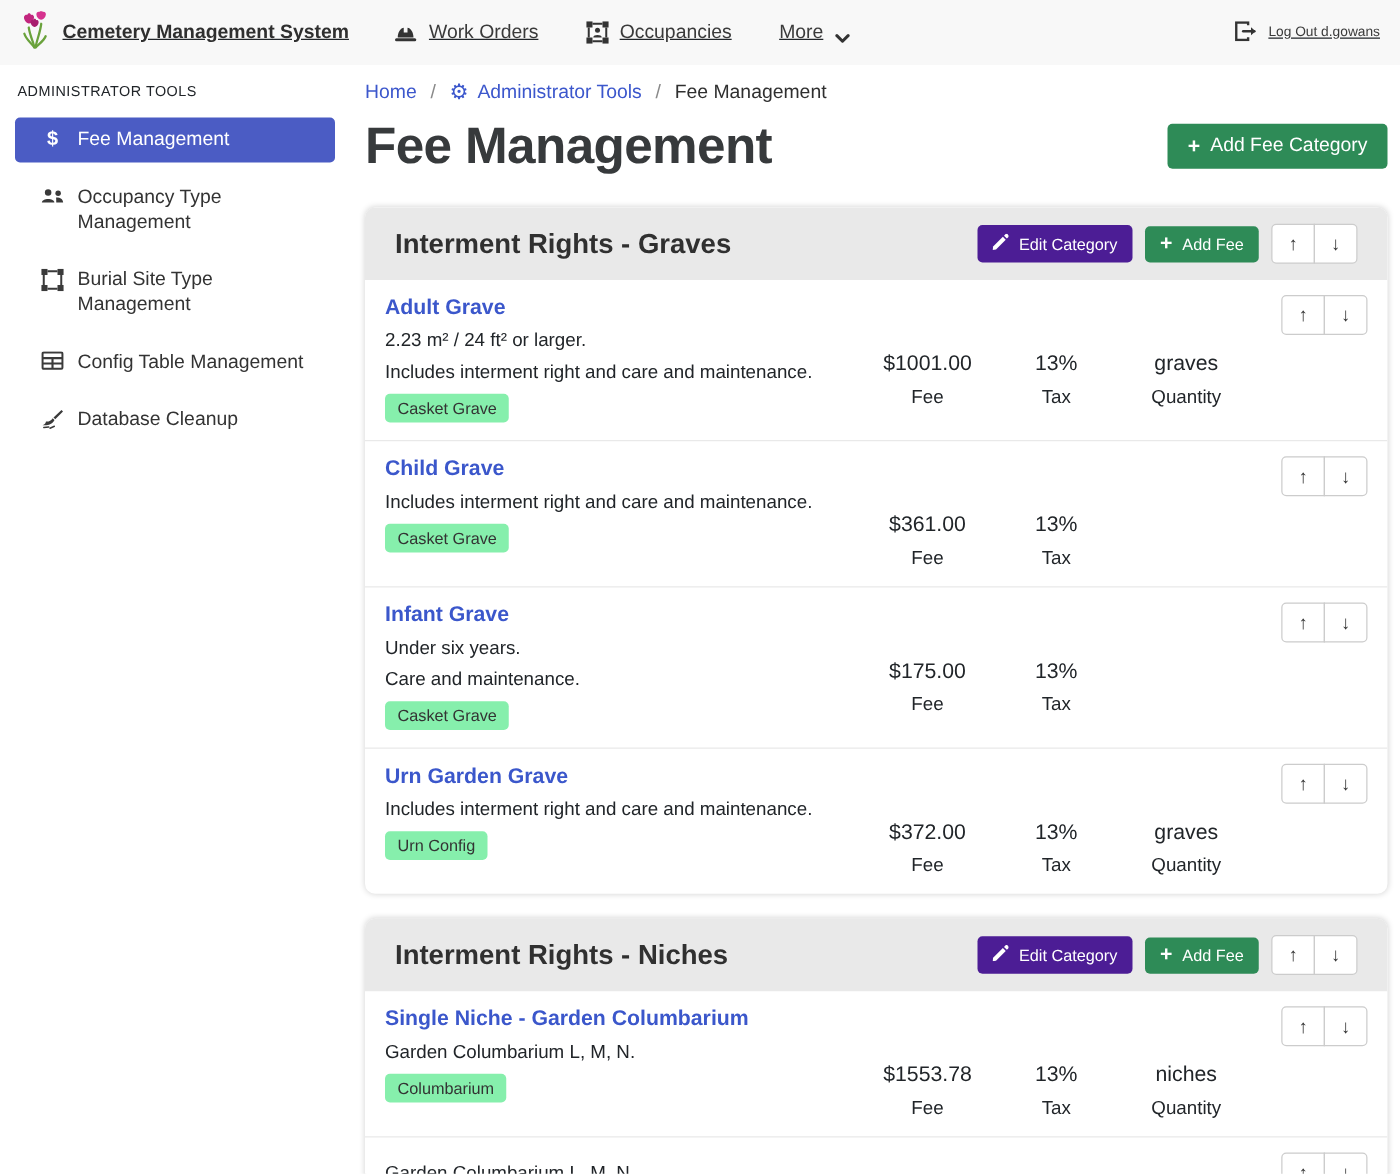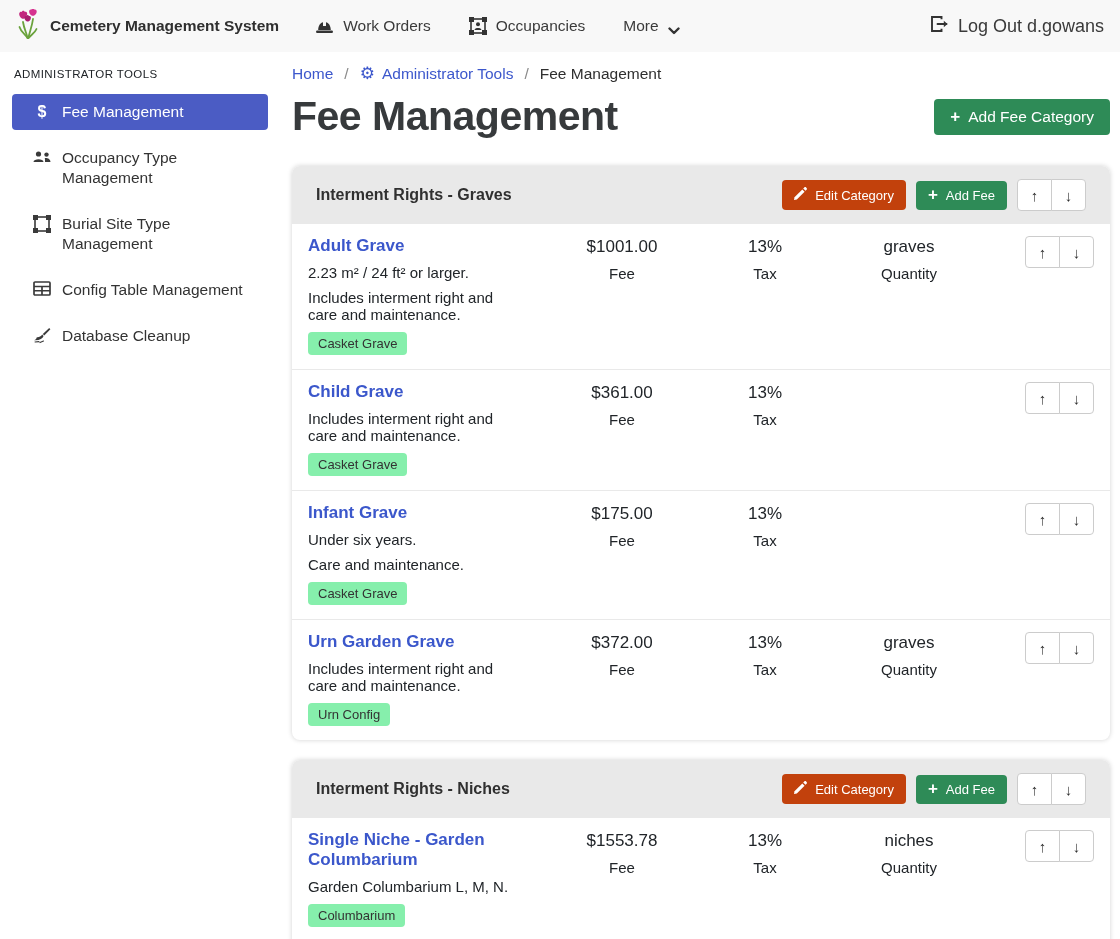--- a/index.html
+++ b/index.html
@@ -1,26 +1,26 @@
 <!DOCTYPE html>
 <html><head>
 <meta charset="utf-8">
 <style>
   * { margin:0; padding:0; box-sizing:border-box; }
   html,body { width:1120px; height:939px; overflow:hidden; background:#fff;
     font-family:"Liberation Sans","DejaVu Sans",sans-serif; color:#212529; }
 
   
-  .navbar { height:52px; background:#f8f8f8; display:flex; align-items:center; padding:0 16px; }
+  .navbar { height:52px; background:#f8f8f8; display:flex; align-items:center; padding:0 16px;text-decoration:underline; }
   .brand { display:flex; align-items:center; gap:10px; margin-right:36px; cursor:pointer; }
   .brand-title { font-size:15.5px; font-weight:700; color:#2f2f2f; white-space:nowrap; }
   .nav-item { display:flex; align-items:flex-end; gap:9px; margin-right:38px; font-size:15.5px;
     color:#3a3a3a; text-decoration:none; cursor:pointer; white-space:nowrap; }
   .nav-item svg { display:block; }
-  .logout { margin-left:auto; display:flex; align-items:center; gap:9px; font-size:18px;
+  .logout { margin-left:auto; display:flex; align-items:center; gap:9px; font-size:11px;
     color:#3a3a3a; text-decoration:none; cursor:pointer; }
 
   
   .layout { display:flex; align-items:flex-start; }
   .sidebar { width:280px; flex:0 0 280px; padding:0 12px; }
   .sidebar-heading { font-size:11.5px; letter-spacing:.4px; color:#212529; margin:16px 0 14px 2px; }
   .side-item { display:flex; align-items:flex-start; gap:10px; padding:8px 10px 8px 20px;
     border-radius:4px; margin-bottom:10px; font-size:15.5px; line-height:20px; color:#333;
     cursor:pointer; text-decoration:none; }
   .side-item .ico { width:20px; flex:0 0 20px; display:flex; justify-content:center; margin-top:1px; }
@@ -36,49 +36,49 @@
   .crumb-sep { color:#8a8a8a; }
   .crumb-current { color:#2f2f2f; }
   .gear-glyph { font-size:17px; line-height:16px; color:#3c57cc; }
 
   
   .page-header { display:flex; align-items:center; justify-content:space-between; margin:10px 0 26px; }
   .page-title { font-size:41px; font-weight:600; color:#373a3c; letter-spacing:-.5px; }
   .btn { display:inline-flex; align-items:center; justify-content:center; gap:8px; border:none;
     border-radius:4px; color:#fff; cursor:pointer; font-family:inherit; }
   .btn-green { background:#2e8b57; }
-  .btn-teal { background:#c2410c; }
+  .btn-teal { background:#4c1d95; }
   .btn-lg { font-size:15.5px; padding:9px 16px; }
   .btn-sm { font-size:13px; padding:7px 12px; }
   .plus-glyph { font-size:17px; font-weight:600; line-height:14px; }
 
   
   .category-card { border-radius:8px; box-shadow:0 0 5px rgba(0,0,0,.18); margin-bottom:20px;
     background:#fff; overflow:hidden; }
   .category-header { background:#e9e9e9; display:flex; align-items:center; padding:13px 24px; }
-  .category-title { font-size:16px; font-weight:600; color:#303030; flex:1 1 auto; }
+  .category-title { font-size:22px; font-weight:600; color:#303030; flex:1 1 auto; }
   .category-actions { display:flex; align-items:center; gap:10px; }
 
   .arrow-group { display:flex; }
   .arrow-btn { width:35px; height:32px; background:#fff; border:1px solid #ccc; color:#333;
     font-size:15px; cursor:pointer; display:flex; align-items:center; justify-content:center;
     font-family:inherit; }
   .arrow-btn.up { border-radius:4px 0 0 4px; }
   .arrow-btn.down { border-radius:0 4px 4px 0; margin-left:-1px; }
 
   
-  .fee-row { display:flex; align-items:flex-start; padding:12px 16px 14px; border-bottom:1px solid #e9e9e9;gap:40px; }
+  .fee-row { display:flex; align-items:flex-start; padding:12px 16px 14px; border-bottom:1px solid #e9e9e9; }
   .fee-row:last-child { border-bottom:none; }
   .fee-main { flex:1 1 auto; min-width:0; }
   .fee-name { display:inline-block; font-size:17px; font-weight:700; color:#3b57cb;
     text-decoration:none; cursor:pointer; }
   .fee-desc { font-size:15px; color:#212529; margin-top:8px; }
   .fee-badge { display:inline-block; margin-top:9px; background:#86efac; border-radius:4px;
     padding:4px 10px; font-size:13px; color:#333; }
-  .fee-col { text-align:center; padding-top:1px; }
+  .fee-col { text-align:center; padding-top:1px;margin-top:44px; }
   .col-fee { width:126px; flex:0 0 126px; }
   .col-tax { width:80px; flex:0 0 80px; }
   .col-qty { width:128px; flex:0 0 128px; }
   .col-value { font-size:17px; color:#212529; }
   .col-label { font-size:15px; color:#212529; margin-top:8px; }
   .fee-row .arrow-group { margin-left:12px; }
 </style>
 </head>
 <body>
 

